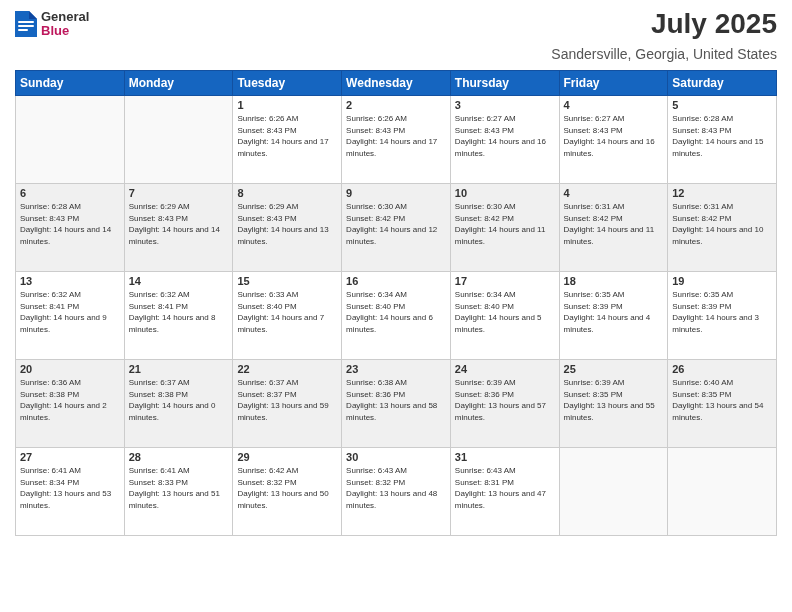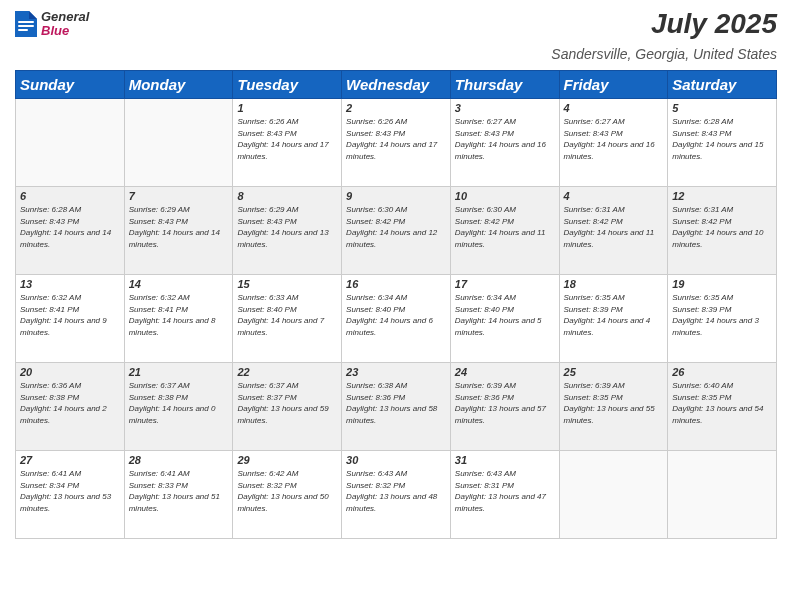--- a/index.html
+++ b/index.html
@@ -7,21 +7,20 @@
       width: 792px;
       height: 612px;
       font-family: Arial, sans-serif;
       background: #fff;
       overflow: hidden;
     }
     .page {
       width: 792px;
       height: 612px;
       padding: 10px 15px;
-      font-style: italic;
     }
     .header {
       display: flex;
       justify-content: space-between;
       align-items: flex-start;
       margin-bottom: 8px;
     }
     .logo {
       display: flex;
       align-items: center;
@@ -49,21 +48,21 @@
       margin-top: 8px;
     }
     .calendar {
       width: 100%;
       border-collapse: collapse;
       border: 1px solid #ccc;
     }
     .calendar th {
       background-color: #1565c0;
       color: #fff;
-      font-size: 15px;
+      font-size: 12px;
       font-weight: bold;
       padding: 5px 4px;
       text-align: left;
       border: 1px solid #1250a0;
     }
     .calendar td {
       vertical-align: top;
       border: 1px solid #ccc;
       padding: 3px 4px;
       width: calc(100% / 7);

